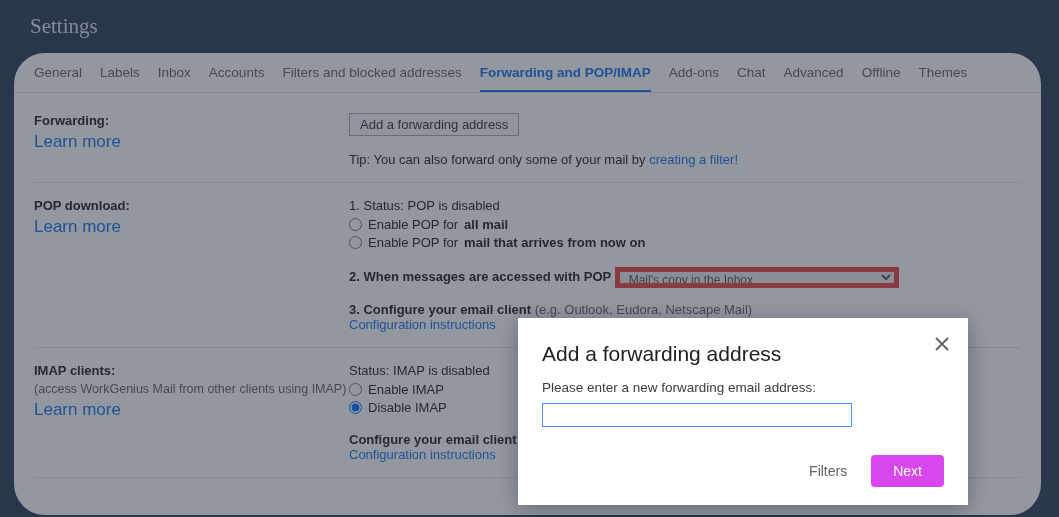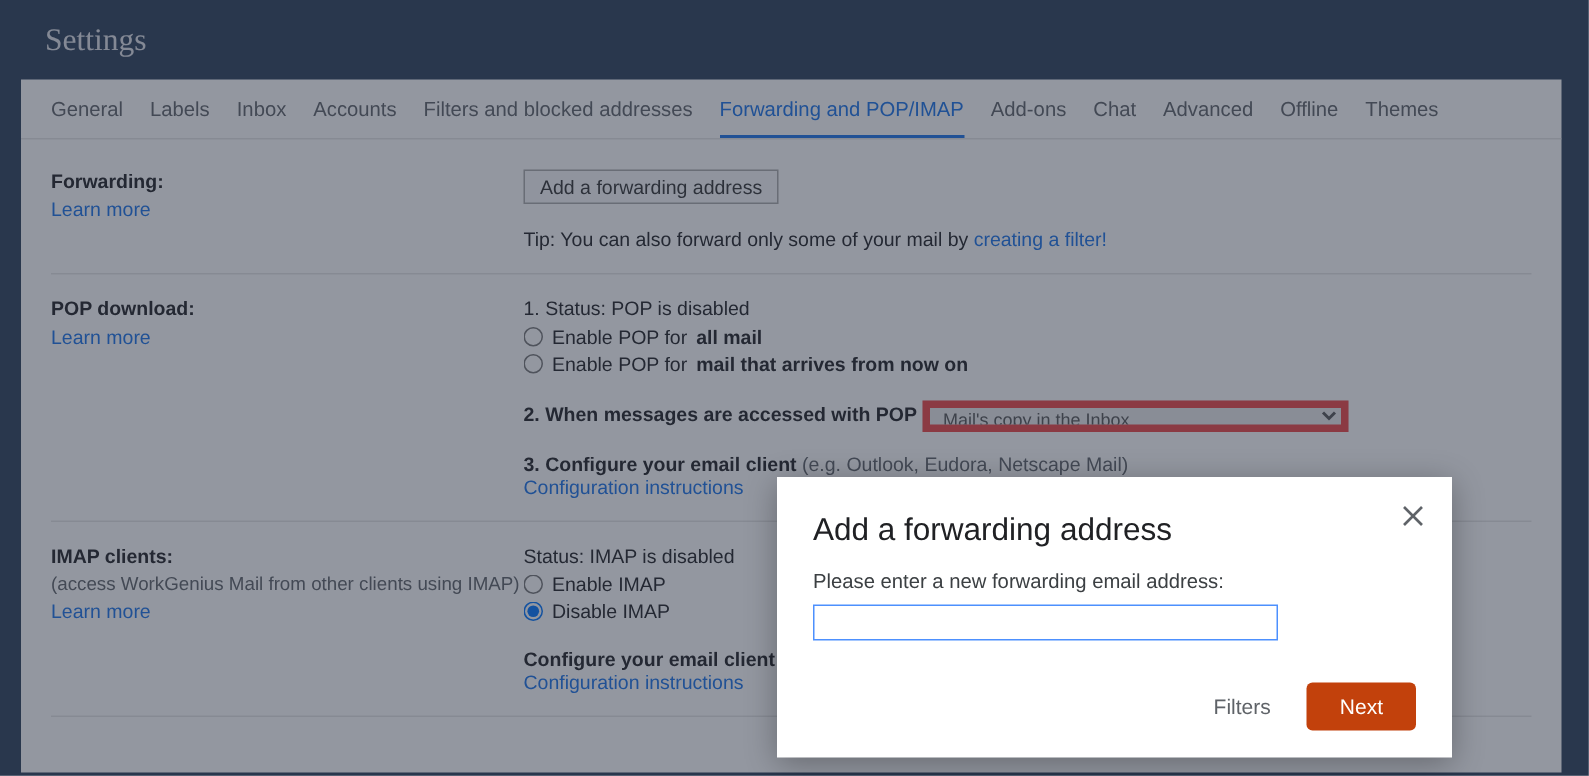--- a/index.html
+++ b/index.html
@@ -20,38 +20,39 @@
       color: #e0e3e8;
       font-size: 21px;
       font-weight: 400;
       font-family: Liberation Serif, serif;
     }
     .content-panel {
       background: #fff;
       margin: 0 18px 14px 14px;
       height: 462px;
       overflow: hidden;
+      border-radius: 31px;
     }
     .tabs {
       display: flex;
       gap: 18px;
       padding: 12px 20px 0 20px;
       border-bottom: 1px solid #e5e5e5;
       flex-wrap: wrap;
     }
     .tab {
       color: #5f6368;
       font-size: 13.5px;
       padding-bottom: 10px;
       cursor: pointer;
     }
     .tab.active {
       color: #1a73e8;
       border-bottom: 2px solid #1a73e8;
-      font-weight: 400;
+      font-weight: 700;
     }
     .settings-body {
       padding: 10px 20px;
       font-size: 13px;
       color: #202124;
     }
     .section {
       display: flex;
       padding: 10px 0;
     }
@@ -66,21 +67,21 @@
       font-weight: bold;
       margin-bottom: 4px;
     }
     .section-sub {
       color: #5f6368;
       font-size: 12.5px;
       margin-bottom: 4px;
     }
     .learn-more {
       color: #1a73e8;
-      font-size: 13px;
+      font-size: 17px;
       cursor: pointer;
     }
     .add-fwd-btn {
       background: #f8f9fa;
       border: 1px solid #aaa;
       padding: 3px 10px;
       font-size: 13px;
       cursor: pointer;
       color: #333;
     }
@@ -188,21 +189,21 @@
     }
     .btn-cancel {
       color: #5f6368;
       font-size: 14px;
       cursor: pointer;
       padding: 8px 10px;
       background: none;
       border: none;
     }
     .btn-next {
-      background: #c2410c;
+      background: #d946ef;
       color: #fff;
       border: none;
       border-radius: 4px;
       padding: 8px 22px;
       font-size: 14px;
       font-weight: 500;
       cursor: pointer;
     }
     hr.sep {
       border: none;

